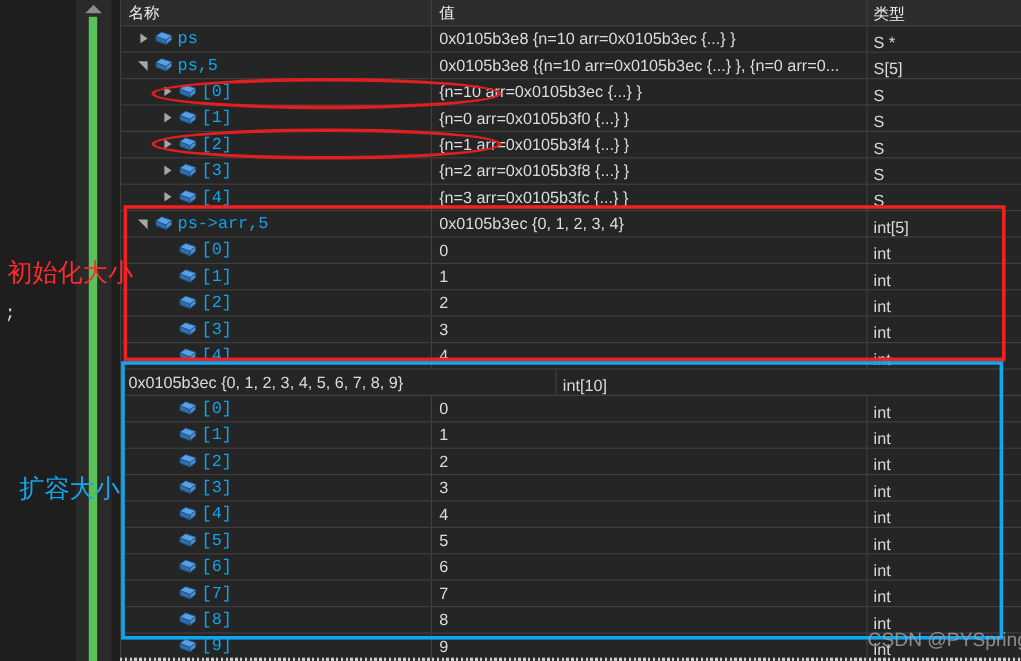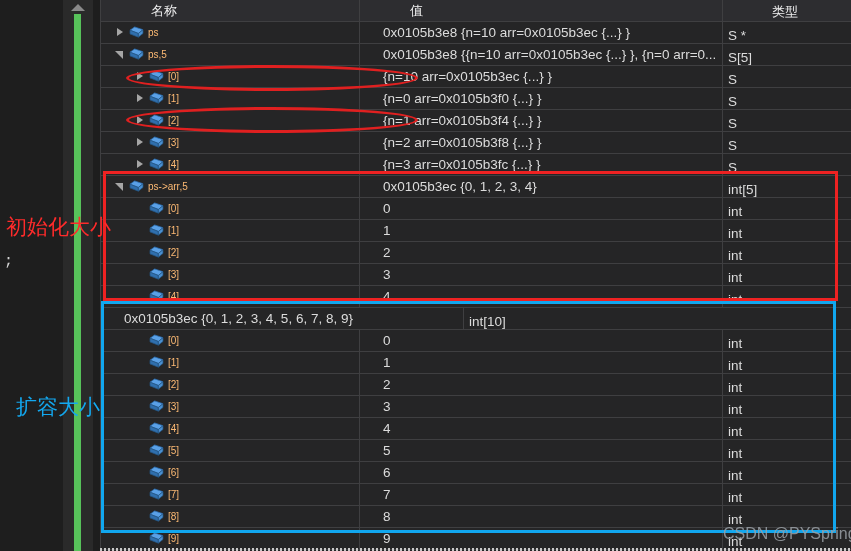--- a/index.html
+++ b/index.html
@@ -67,21 +67,21 @@
     background: #2d2d30;
     height: 22px;
     border-bottom: 1px solid #3f3f41;
     color: #f0f0f0;
   }
   .c-name   { width: 259px; display: flex; align-items: center; height: 100%; border-right: 1px solid #3f3f41; padding-left: 6px; overflow: hidden; }
   .c-value  { width: 363px; display: flex; align-items: center; height: 100%; border-right: 1px solid #3f3f41; padding-left: 6px; overflow: hidden; white-space: nowrap; }
   .c-type   { flex: 1; display: flex; align-items: flex-end; height: 100%; padding-left: 5px; overflow: hidden; }
   .header .c-name, .header .c-value, .header .c-type { font-size: 13px; }
 
-  .hdr-label { font-family: "DejaVu Sans", "Liberation Sans", sans-serif; font-size: 13px; color: #f0f0f0; margin-left: 44px; }
+  .hdr-label { font-family: "DejaVu Sans", "Liberation Sans", sans-serif; font-size: 13px; color: #f0f0f0; }
 
   
   .twisty {
     width: 11px; height: 11px; flex: 0 0 11px;
     position: relative;
   }
   .twisty.collapsed::before {
     content: ""; position: absolute; left: 2px; top: 1px;
     width: 0; height: 0;
     border-top: 4.5px solid transparent;
@@ -92,22 +92,22 @@
     content: ""; position: absolute; left: 0px; top: 2px;
     width: 0; height: 0;
     border-left: 8px solid transparent;
     border-top: 8px solid #a6a6a6;
   }
   .twisty.none::before { content: none; }
 
   
   .cube { flex: 0 0 15px; width: 15px; height: 13px; margin: 0 4px 0 3px; }
 
-  .nm { color: #fdba74; font-size: 10px; font-family: Liberation Sans, sans-serif; white-space: nowrap; }
-  .val { color: #dcdcdc; font-size: 13.5px; font-family: "Liberation Sans", sans-serif; margin-left: 17px; }
+  .nm { color: #0ea5e9; font-size: 14px; font-family: Liberation Mono, monospace; white-space: nowrap; }
+  .val { color: #dcdcdc; font-size: 13.5px; font-family: "Liberation Sans", sans-serif; }
   .ty { color: #dcdcdc; font-size: 13.5px; font-family: "Liberation Sans", sans-serif; }
 
   
   .hl-box { position: absolute; pointer-events: none; z-index: 30; }
   .hl-red  { border: 3px solid #ee2222; }
   .hl-blue { border: 3px solid #11a7ef; }
 
   .ellipse {
     position: absolute; pointer-events: none; z-index: 31;
     border: 3px solid #e02020;

